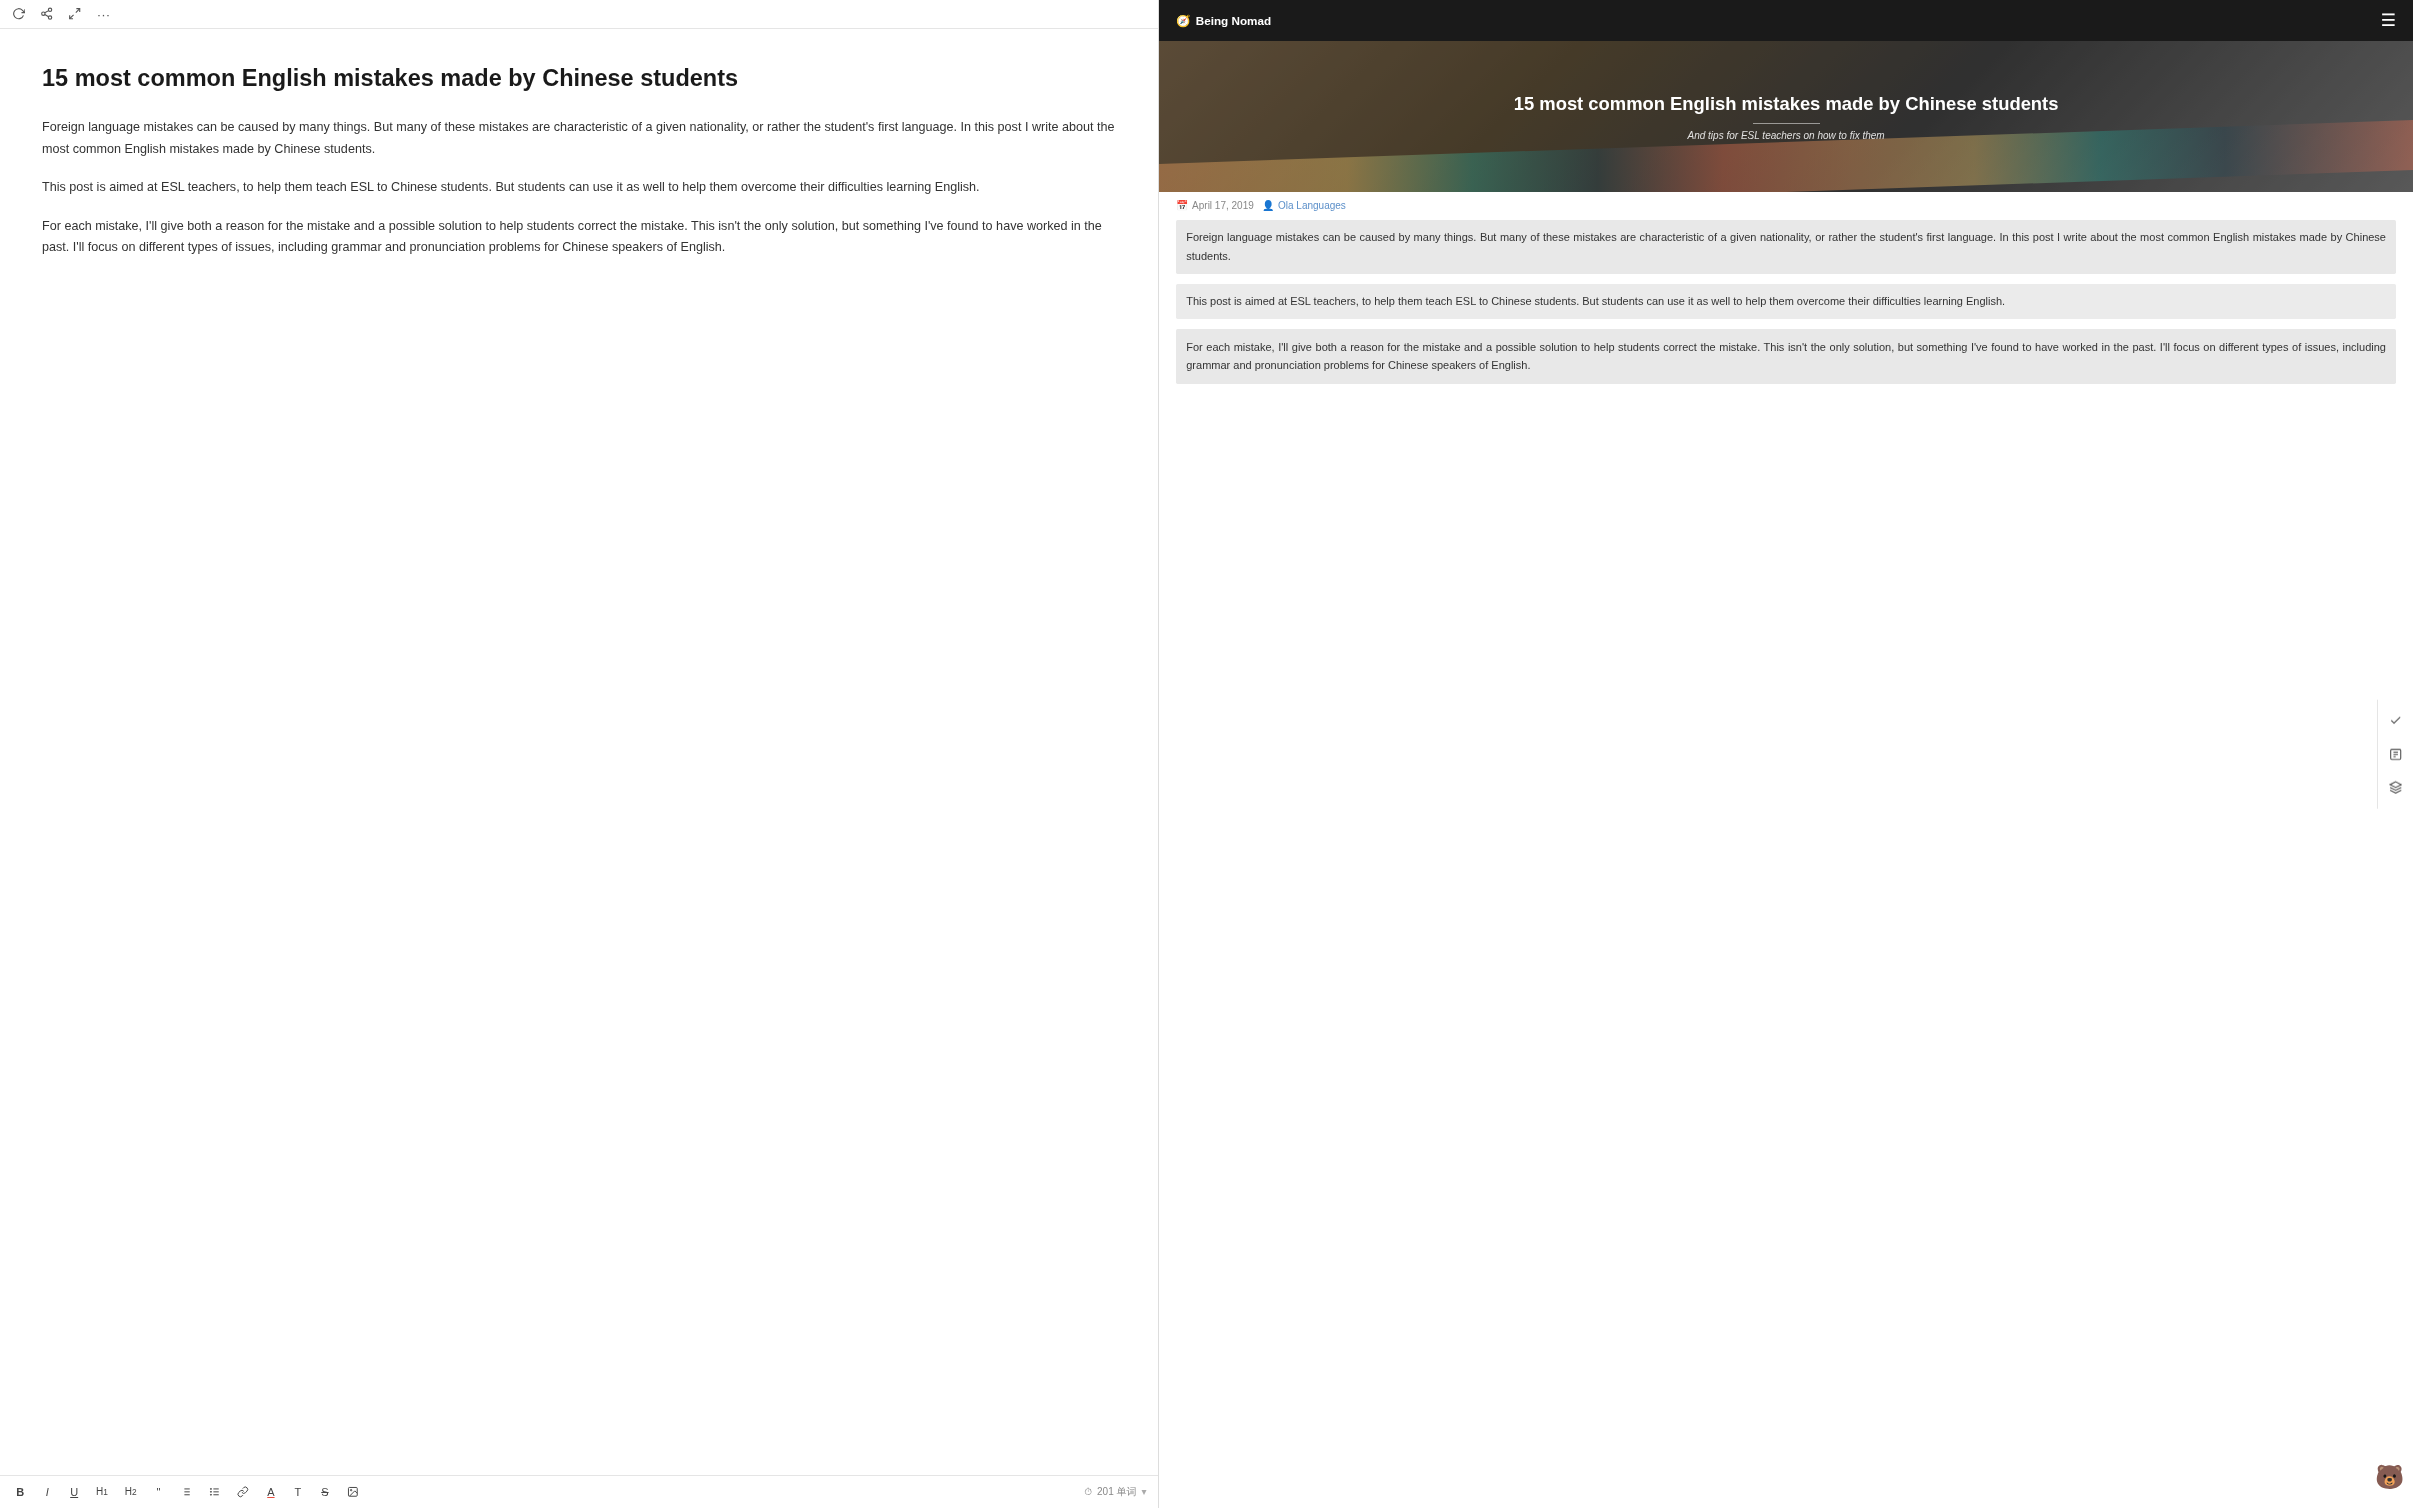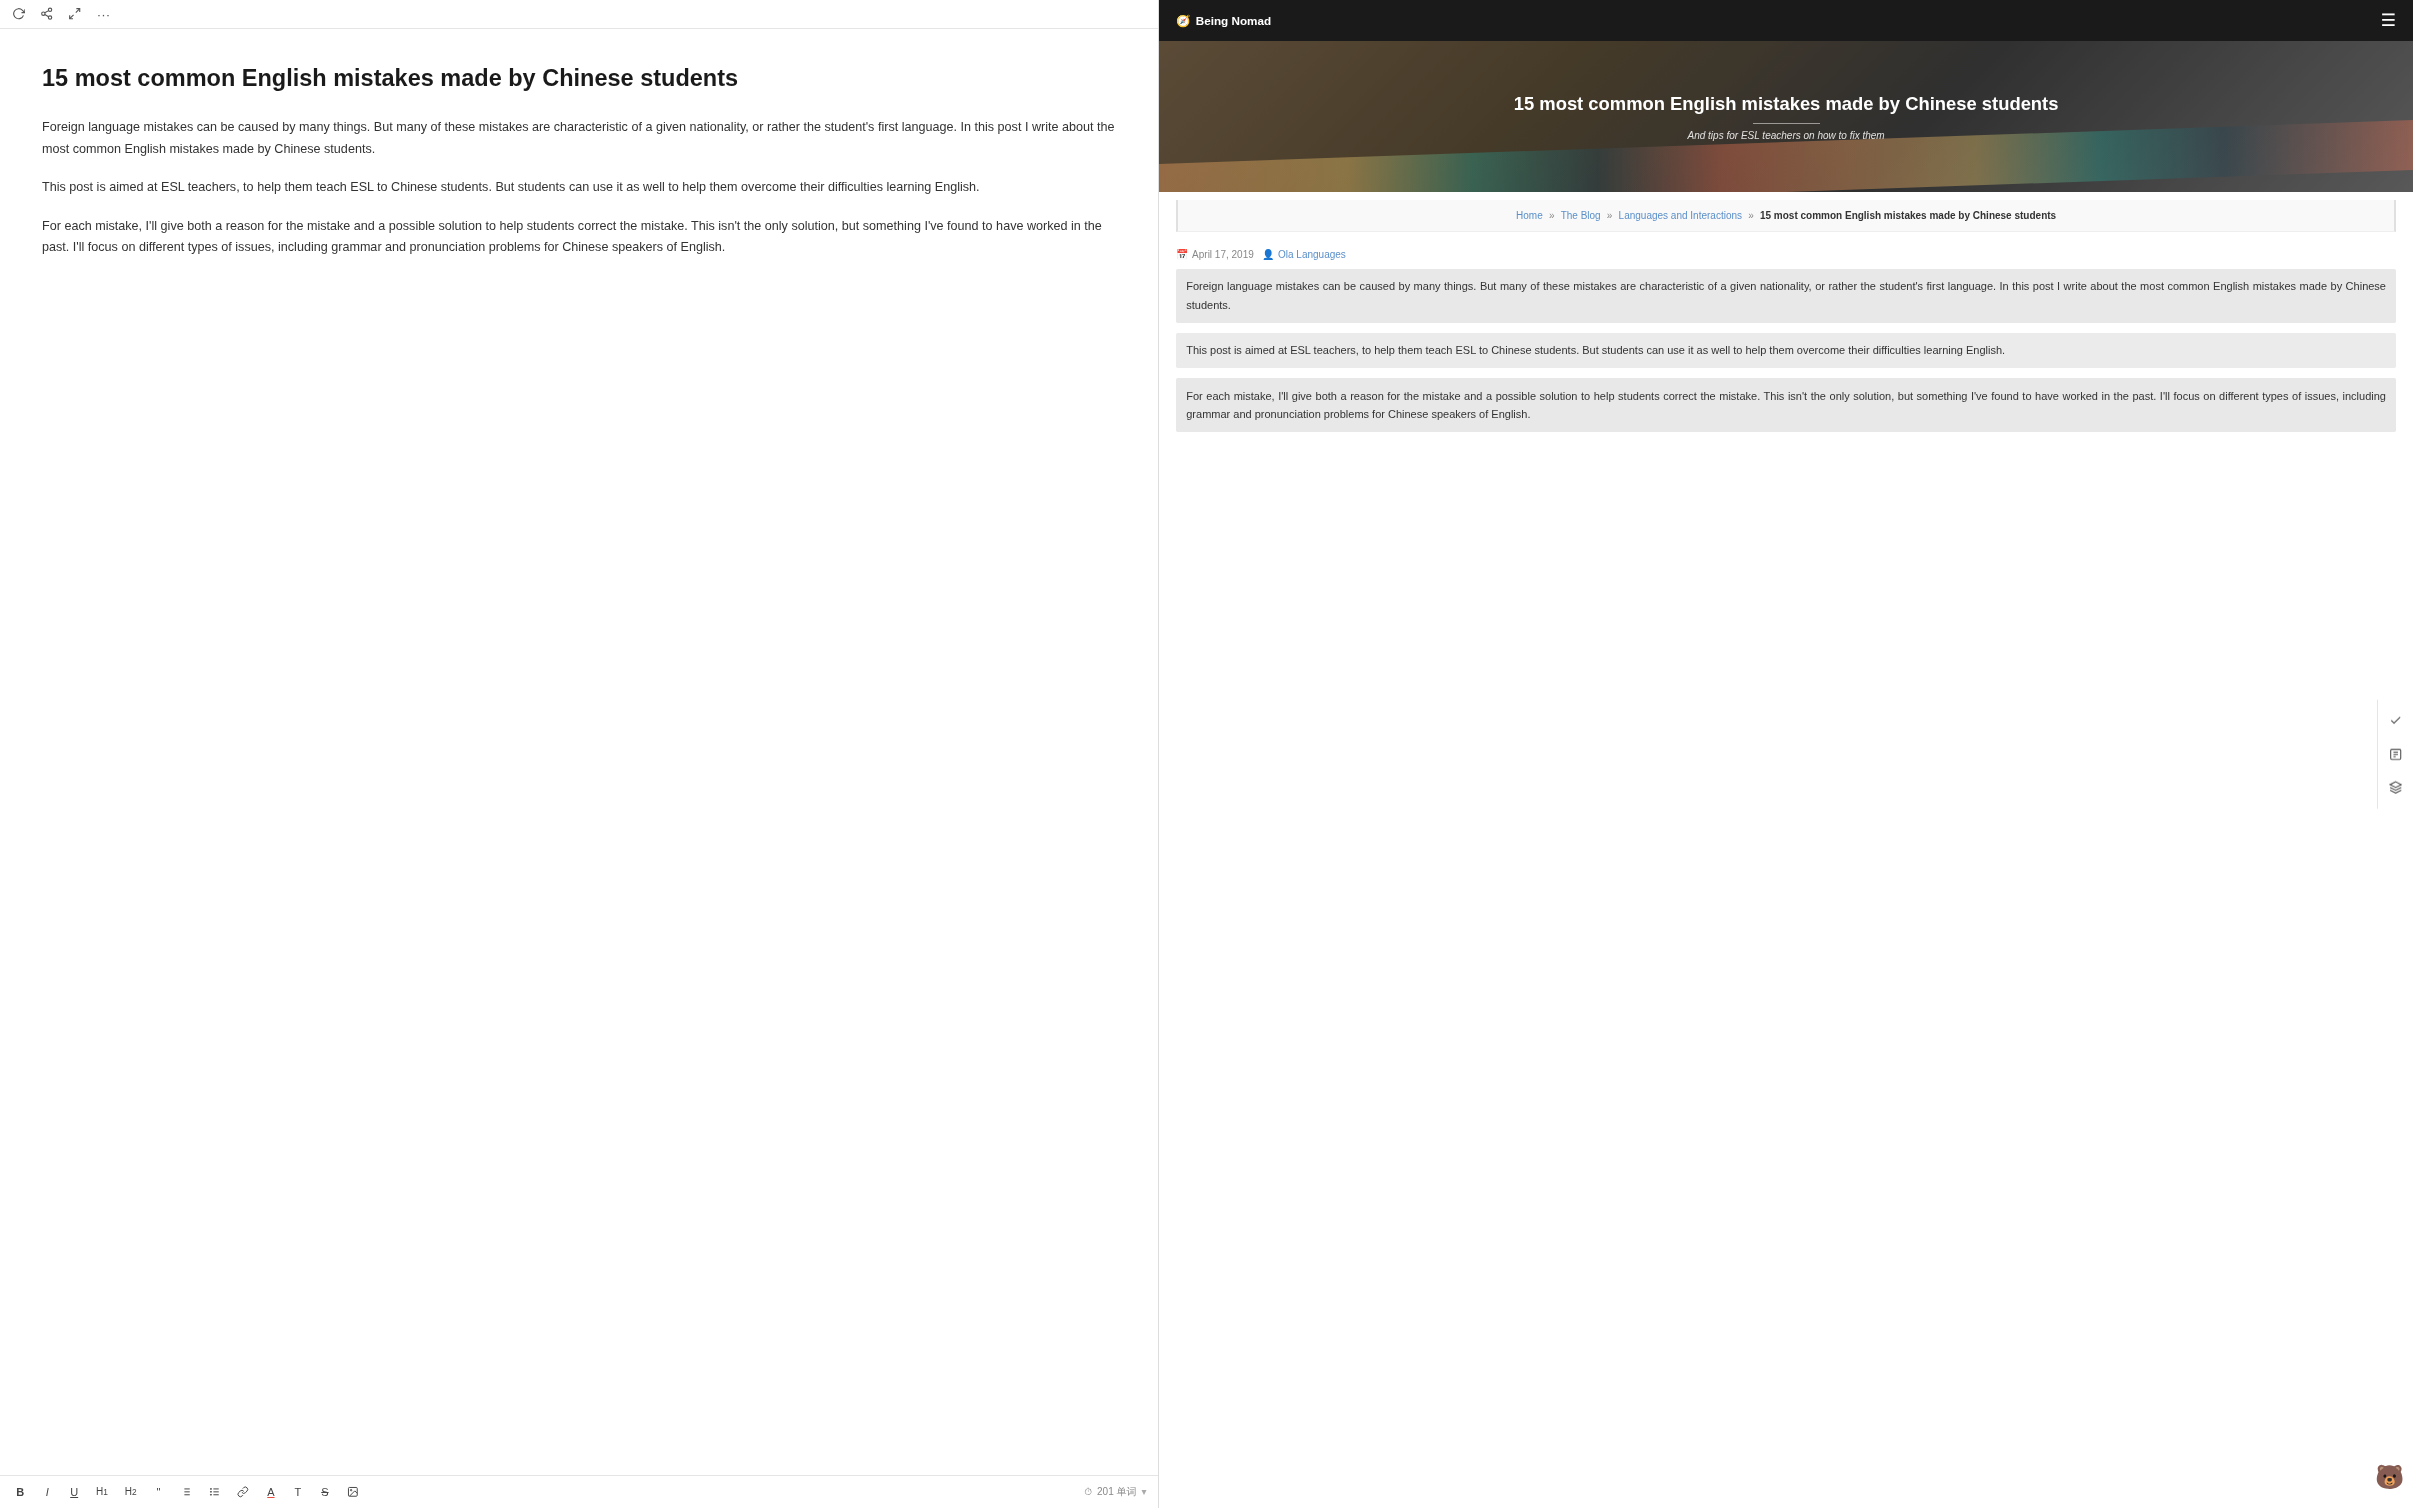--- a/index.html
+++ b/index.html
@@ -398,29 +398,20 @@
     <div class="pencils"></div>
     <div class="hero-text">
       <div class="hero-title">15 most common English mistakes made by Chinese students</div>
       <div class="hero-line"></div>
       <div class="hero-subtitle">And tips for ESL teachers on how to fix them</div>
     </div>
   </div>
 
   <div class="website-content">
 
-    <div class="breadcrumb">
-      <a href="#">Home</a>
-      <span class="breadcrumb-sep"> » </span>
-      <a href="#">The Blog</a>
-      <span class="breadcrumb-sep"> » </span>
-      <a href="#">Languages and Interactions</a>
-      <span class="breadcrumb-sep"> » </span>
-      <span class="breadcrumb-current">15 most common English mistakes made by Chinese students</span>
-    </div>
 
     <div class="post-meta">
       <span class="post-date">
         <span>📅</span>
         <span>April 17, 2019</span>
       </span>
       <span class="post-author">
         <span>👤</span>
         <a href="#">Ola Languages</a>
       </span>

